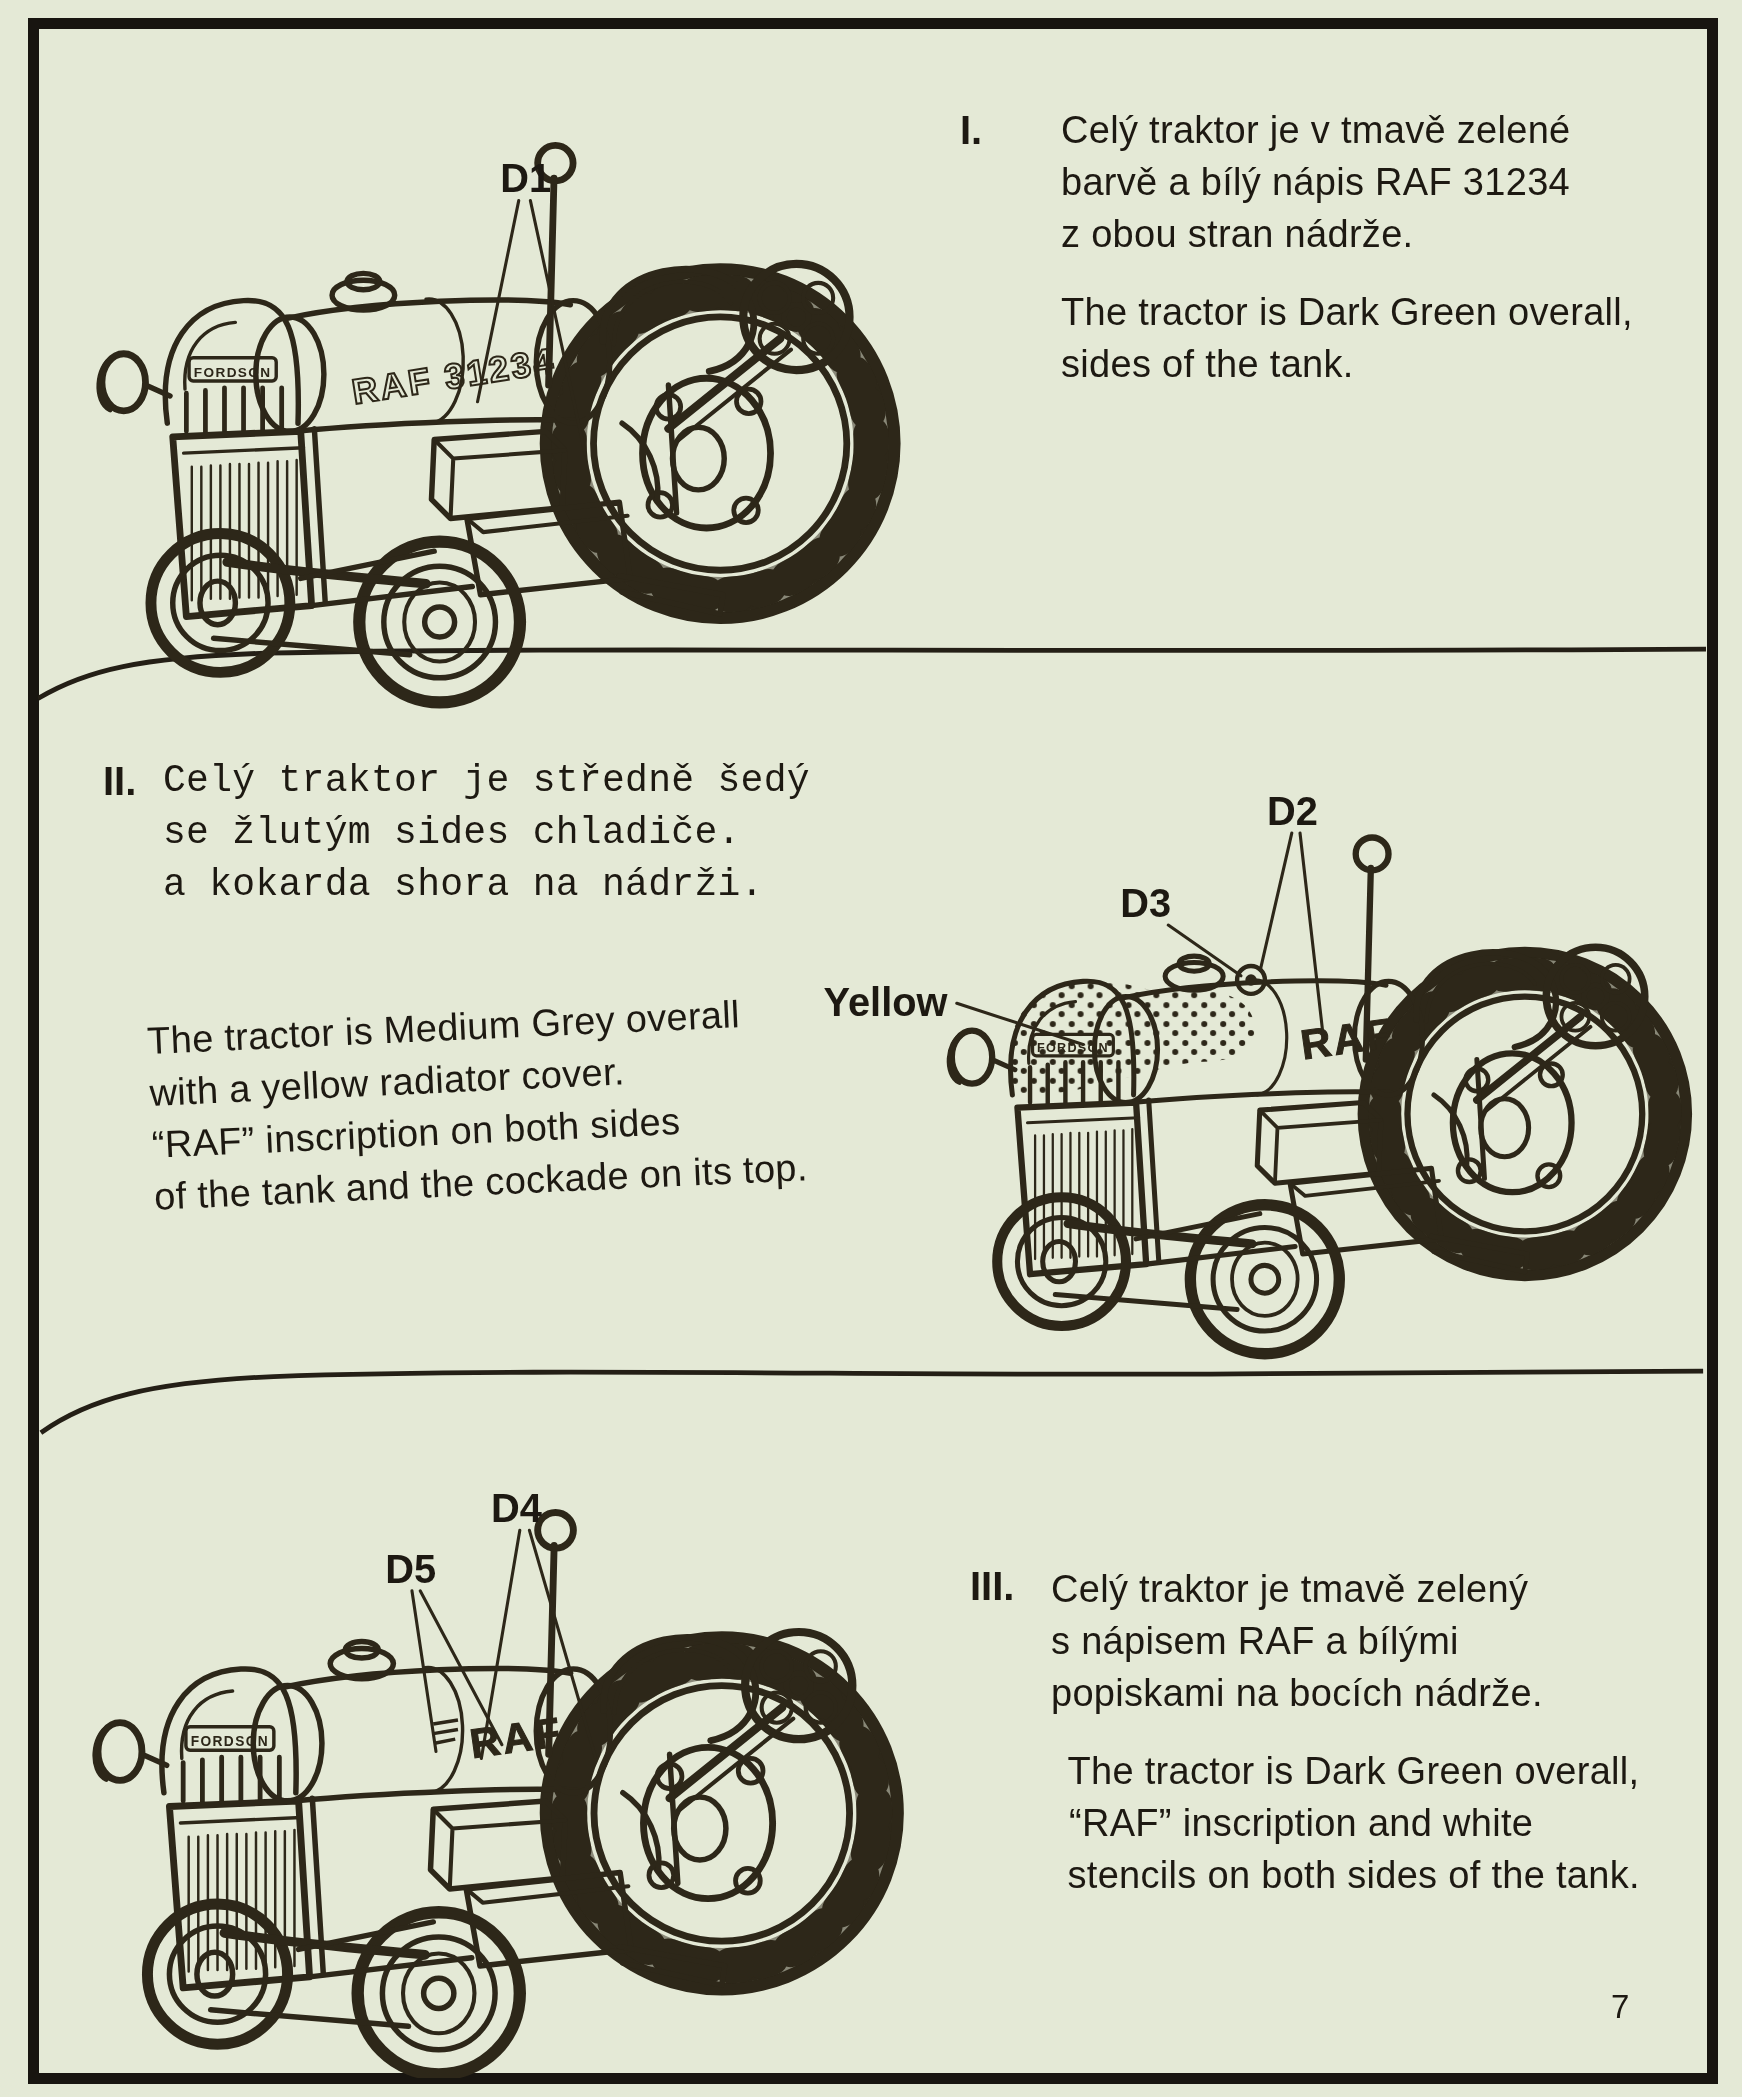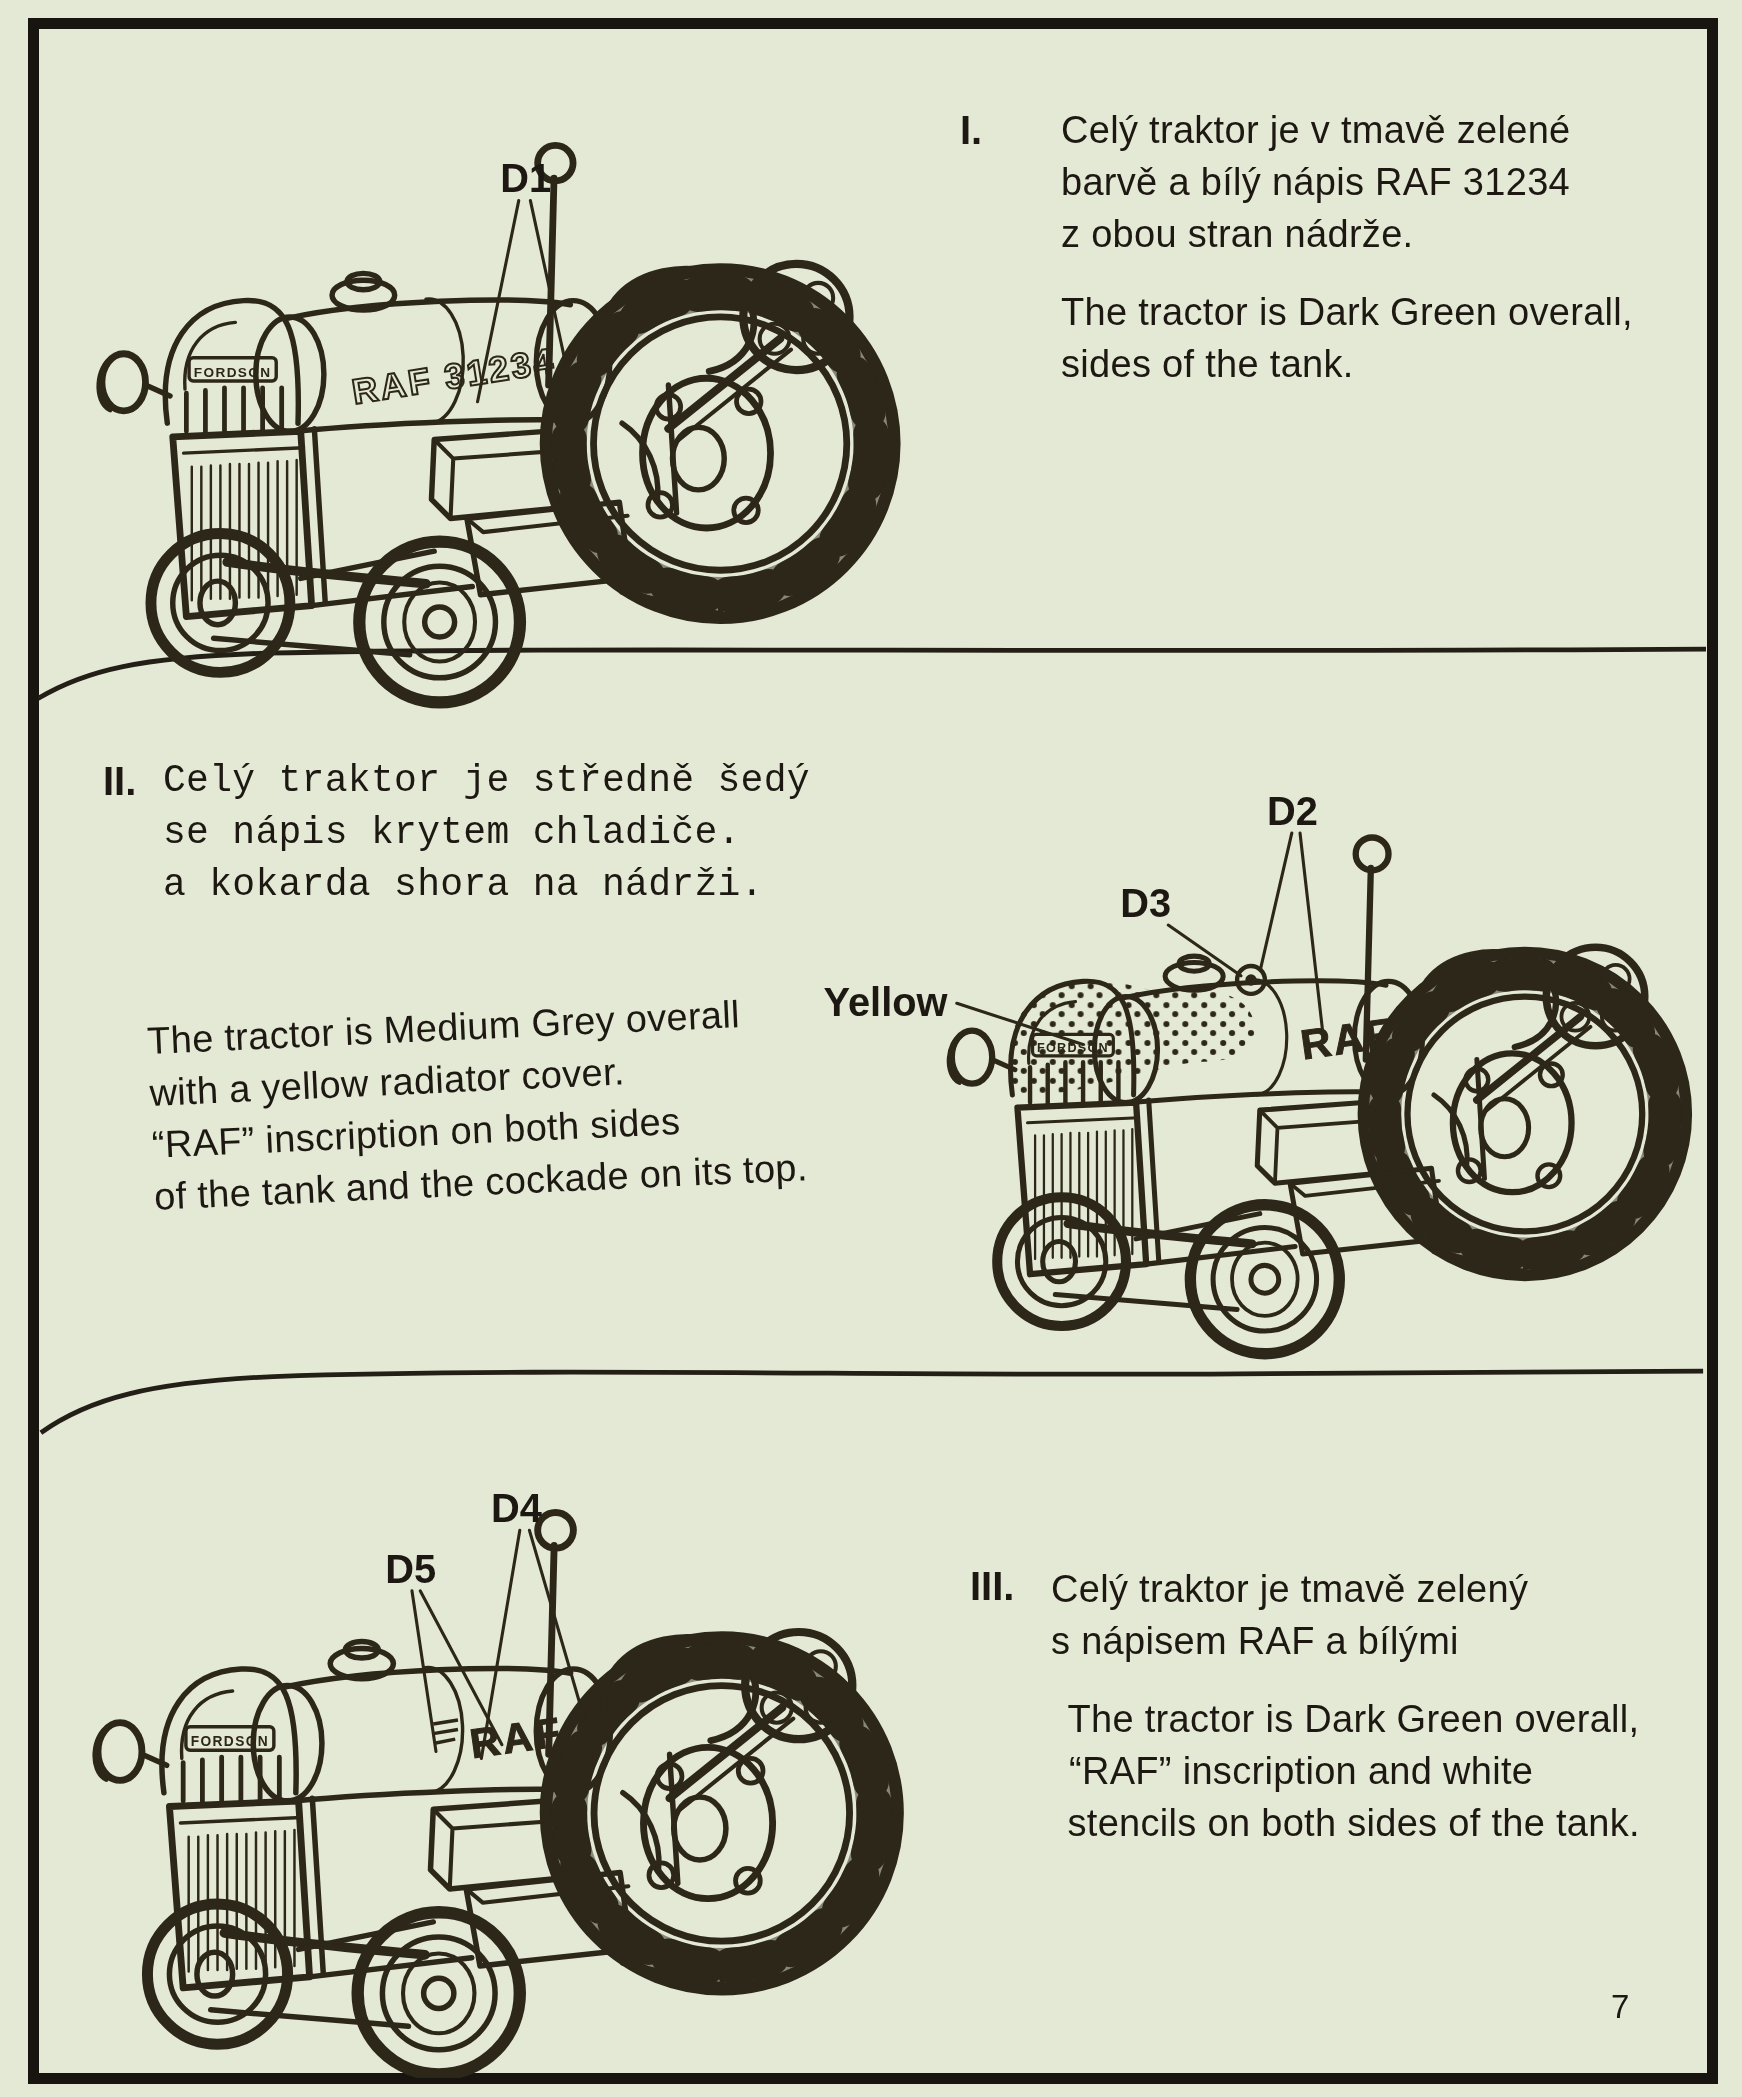--- a/index.html
+++ b/index.html
@@ -142,21 +142,21 @@
     <div class="line">barvě a bílý nápis RAF 31234</div>
     <div class="line">z obou stran nádrže.</div>
     <div class="para-gap"></div>
     <div class="line">The tractor is Dark Green overall,</div>
     <div class="line">sides of the tank.</div>
   </div>
 
   <div class="numeral" style="left:103px;top:755px;">II.</div>
   <div class="txtblock" style="left:163px;top:755px;font-family:Liberation Mono, monospace;">
     <div class="line">Celý traktor je středně šedý</div>
-    <div class="line">se nápis krytem chladiče.</div>
+    <div class="line">se žlutým sides chladiče.</div>
     <div class="line">a kokarda shora na nádrži.</div>
   </div>
   <div class="txtblock tilt" style="left:146px;top:1015px;">
     <div class="line">The tractor is Medium Grey overall</div>
     <div class="line">with a yellow radiator cover.</div>
     <div class="line">“RAF” inscription on both sides</div>
     <div class="line">of the tank and the cockade on its top.</div>
   </div>
 
   <svg class="fig" style="left:814px;top:749px;" width="913" height="639" viewBox="0 0 1330 930">
@@ -190,20 +190,21 @@
       <path class="leader" d="M662 108 L606 440 M676 108 L772 438"></path>
       <text class="fig-label" x="466" y="184">D5</text>
       <text class="fig-label" x="620" y="96">D4</text>
     </g>
   </svg>
 
   <div class="numeral" style="left:970px;top:1560px;text-align:center;">III.</div>
   <div class="txtblock" style="left:1051px;top:1563px;">
     <div class="line">Celý traktor je tmavě zelený</div>
     <div class="line">s nápisem RAF a bílými</div>
+    <div class="line">popiskami na bocích nádrže.</div>
     <div class="para-gap"></div>
     <div class="line" style="margin-left:16.5px">The tractor is Dark Green overall,</div>
     <div class="line" style="margin-left:18px">“RAF” inscription and white</div>
     <div class="line" style="margin-left:16.5px">stencils on both sides of the tank.</div>
   </div>
 
   <div class="page-number" style="left:1611px;top:1988px;">7</div>
 
 </div>
 

